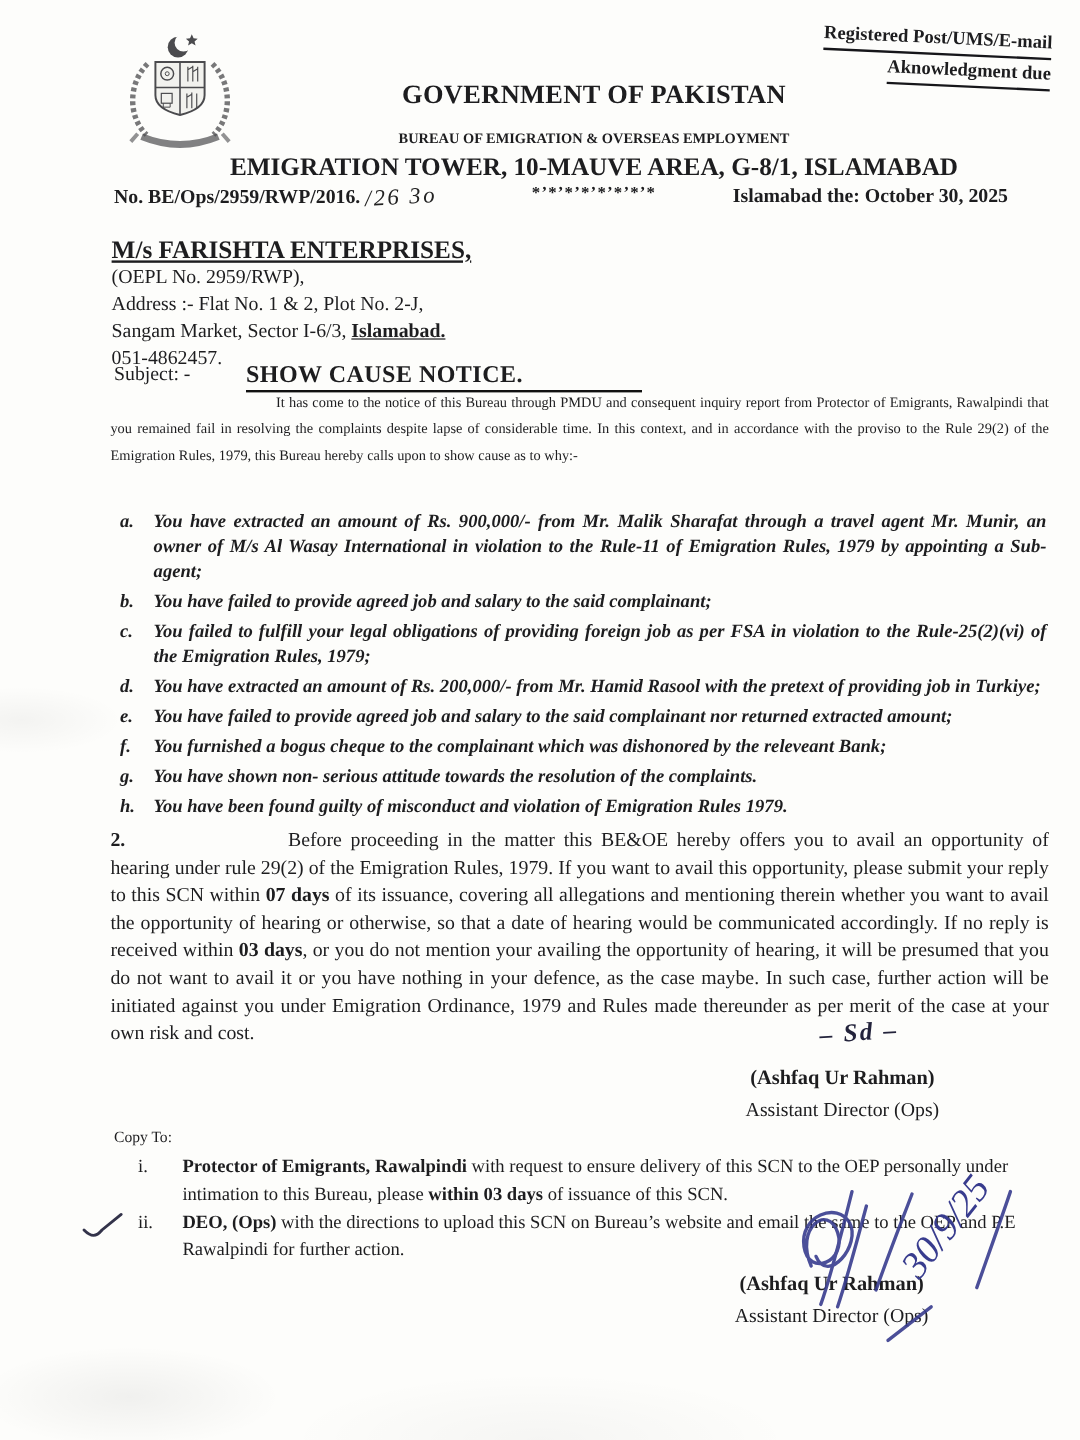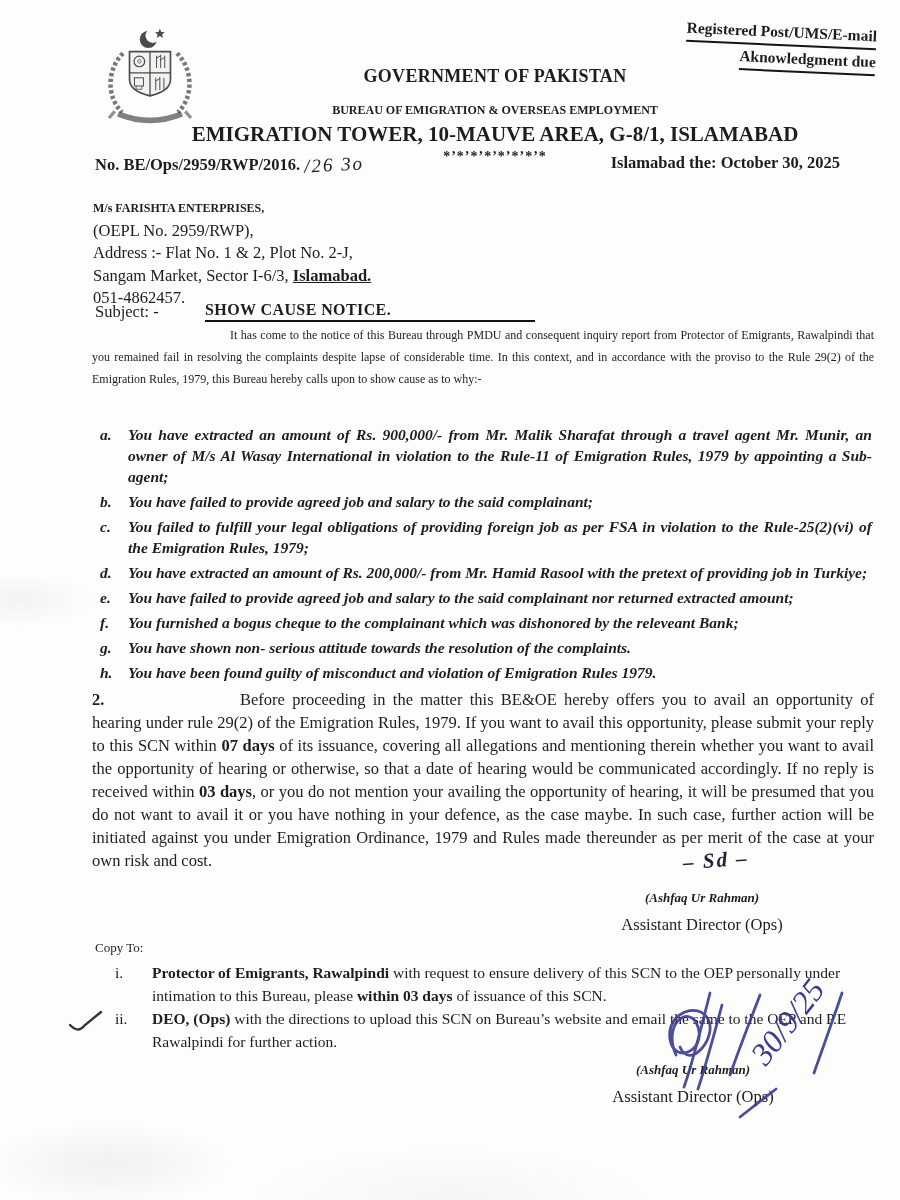--- a/index.html
+++ b/index.html
@@ -15,49 +15,49 @@
     background:
       radial-gradient(180px 60px at 12% 97%, rgba(0,0,0,.05), transparent 70%),
       radial-gradient(120px 40px at 2% 50%, rgba(0,0,0,.04), transparent 70%),
       radial-gradient(300px 80px at 50% 100%, rgba(0,0,0,.03), transparent 70%);
   }
   .postal{ position:absolute; top:20px; right:24px; text-align:right;
     transform:rotate(2.6deg); font-weight:bold; font-size:15.5px; line-height:23px; }
   .postal span{ border-bottom:2px solid #16161a; padding-bottom:1px; display:inline-block; }
   .emblem{ position:absolute; left:96px; top:27px; }
   .hdr{ position:absolute; left:90px; top:66px; width:810px; text-align:center; font-weight:bold; }
-  .hdr .l1{ font-size:18px; letter-spacing:.3px;text-align:center; }
+  .hdr .l1{ font-size:22px; letter-spacing:.3px;text-align:center; }
   .hdr .l2{ font-size:12px; margin-top:16px; }
   .hdr .l3{ font-size:21px; margin-top:4px; }
   .hdr .sep{ font-size:14px; margin-top:2px; letter-spacing:1px; }
   .refrow{ position:absolute; top:153px; left:95px; right:60px; display:flex;
     justify-content:space-between; font-weight:bold; font-size:16.5px; }
   .refrow .hand{ font-weight:normal; font-style:italic; font-size:19px;
     display:inline-block; transform:rotate(-3deg) translateY(1px); color:#222; letter-spacing:2px; }
   .recipient{ position:absolute; left:93px; top:197px; font-size:16.5px; line-height:22.5px; }
-  .recipient .name{ font-weight:bold; font-size:12px; }
+  .recipient .name{ font-weight:bold; font-size:21px;text-decoration:underline; }
   .recipient .city{ font-weight:bold; text-decoration:underline; }
   .subjectrow{ position:absolute; left:95px; top:302px; font-size:16.5px; }
   .subjectrow .title{ position:absolute; left:110px; top:-1px; width:330px;
-    font-weight:bold; font-size:16px; letter-spacing:.4px;
+    font-weight:bold; font-size:20px; letter-spacing:.4px;
     border-bottom:2.5px solid #111; padding-bottom:1px; white-space:nowrap; }
   .intro{ position:absolute; left:92px; top:324px; width:782px; font-size:12px;
     line-height:22px; text-align:justify; text-indent:138px; }
   .alist{ position:absolute; left:100px; top:424px; width:772px;
     font-weight:bold; font-style:italic; font-size:15.5px; line-height:21px; }
   .alist .item{ display:flex; margin-bottom:4px; }
   .alist .lbl{ width:28px; flex:0 0 28px; }
   .alist .txt{ flex:1; text-align:justify; }
   .para2{ position:absolute; left:92px; top:688px; width:782px; font-size:16.5px;
     line-height:23px; text-align:justify; text-indent:148px; }
   .para2 .num{ position:absolute; left:0; top:0; font-weight:bold; text-indent:0; }
   .sd{ position:absolute; left:683px; top:848px; font-size:21px; font-style:italic;
     font-weight:bold; color:#23233b; transform:rotate(-4deg); letter-spacing:2px; }
   .signblock{ position:absolute; text-align:center; font-size:16.5px; line-height:27px; }
-  .signblock .nm{ font-weight:bold; font-size:13px;font-style:italic; }
+  .signblock .nm{ font-weight:bold; font-size:17px; }
   .sign1{ top:884px; right:48px; width:300px; }
   .sign2{ top:1056px; right:52px; width:310px; }
   .copylabel{ position:absolute; left:95px; top:940px; font-size:13px; }
   .copylist{ position:absolute; left:115px; top:962px; width:745px;
     font-size:15.5px; line-height:22.5px; }
   .copylist .citem{ display:flex; margin-bottom:1px; }
   .copylist .cnum{ width:37px; flex:0 0 37px; }
   .copylist .ctxt{ flex:1; }
   .b{ font-weight:bold; }
   .check{ position:absolute; left:68px; top:1008px; }

